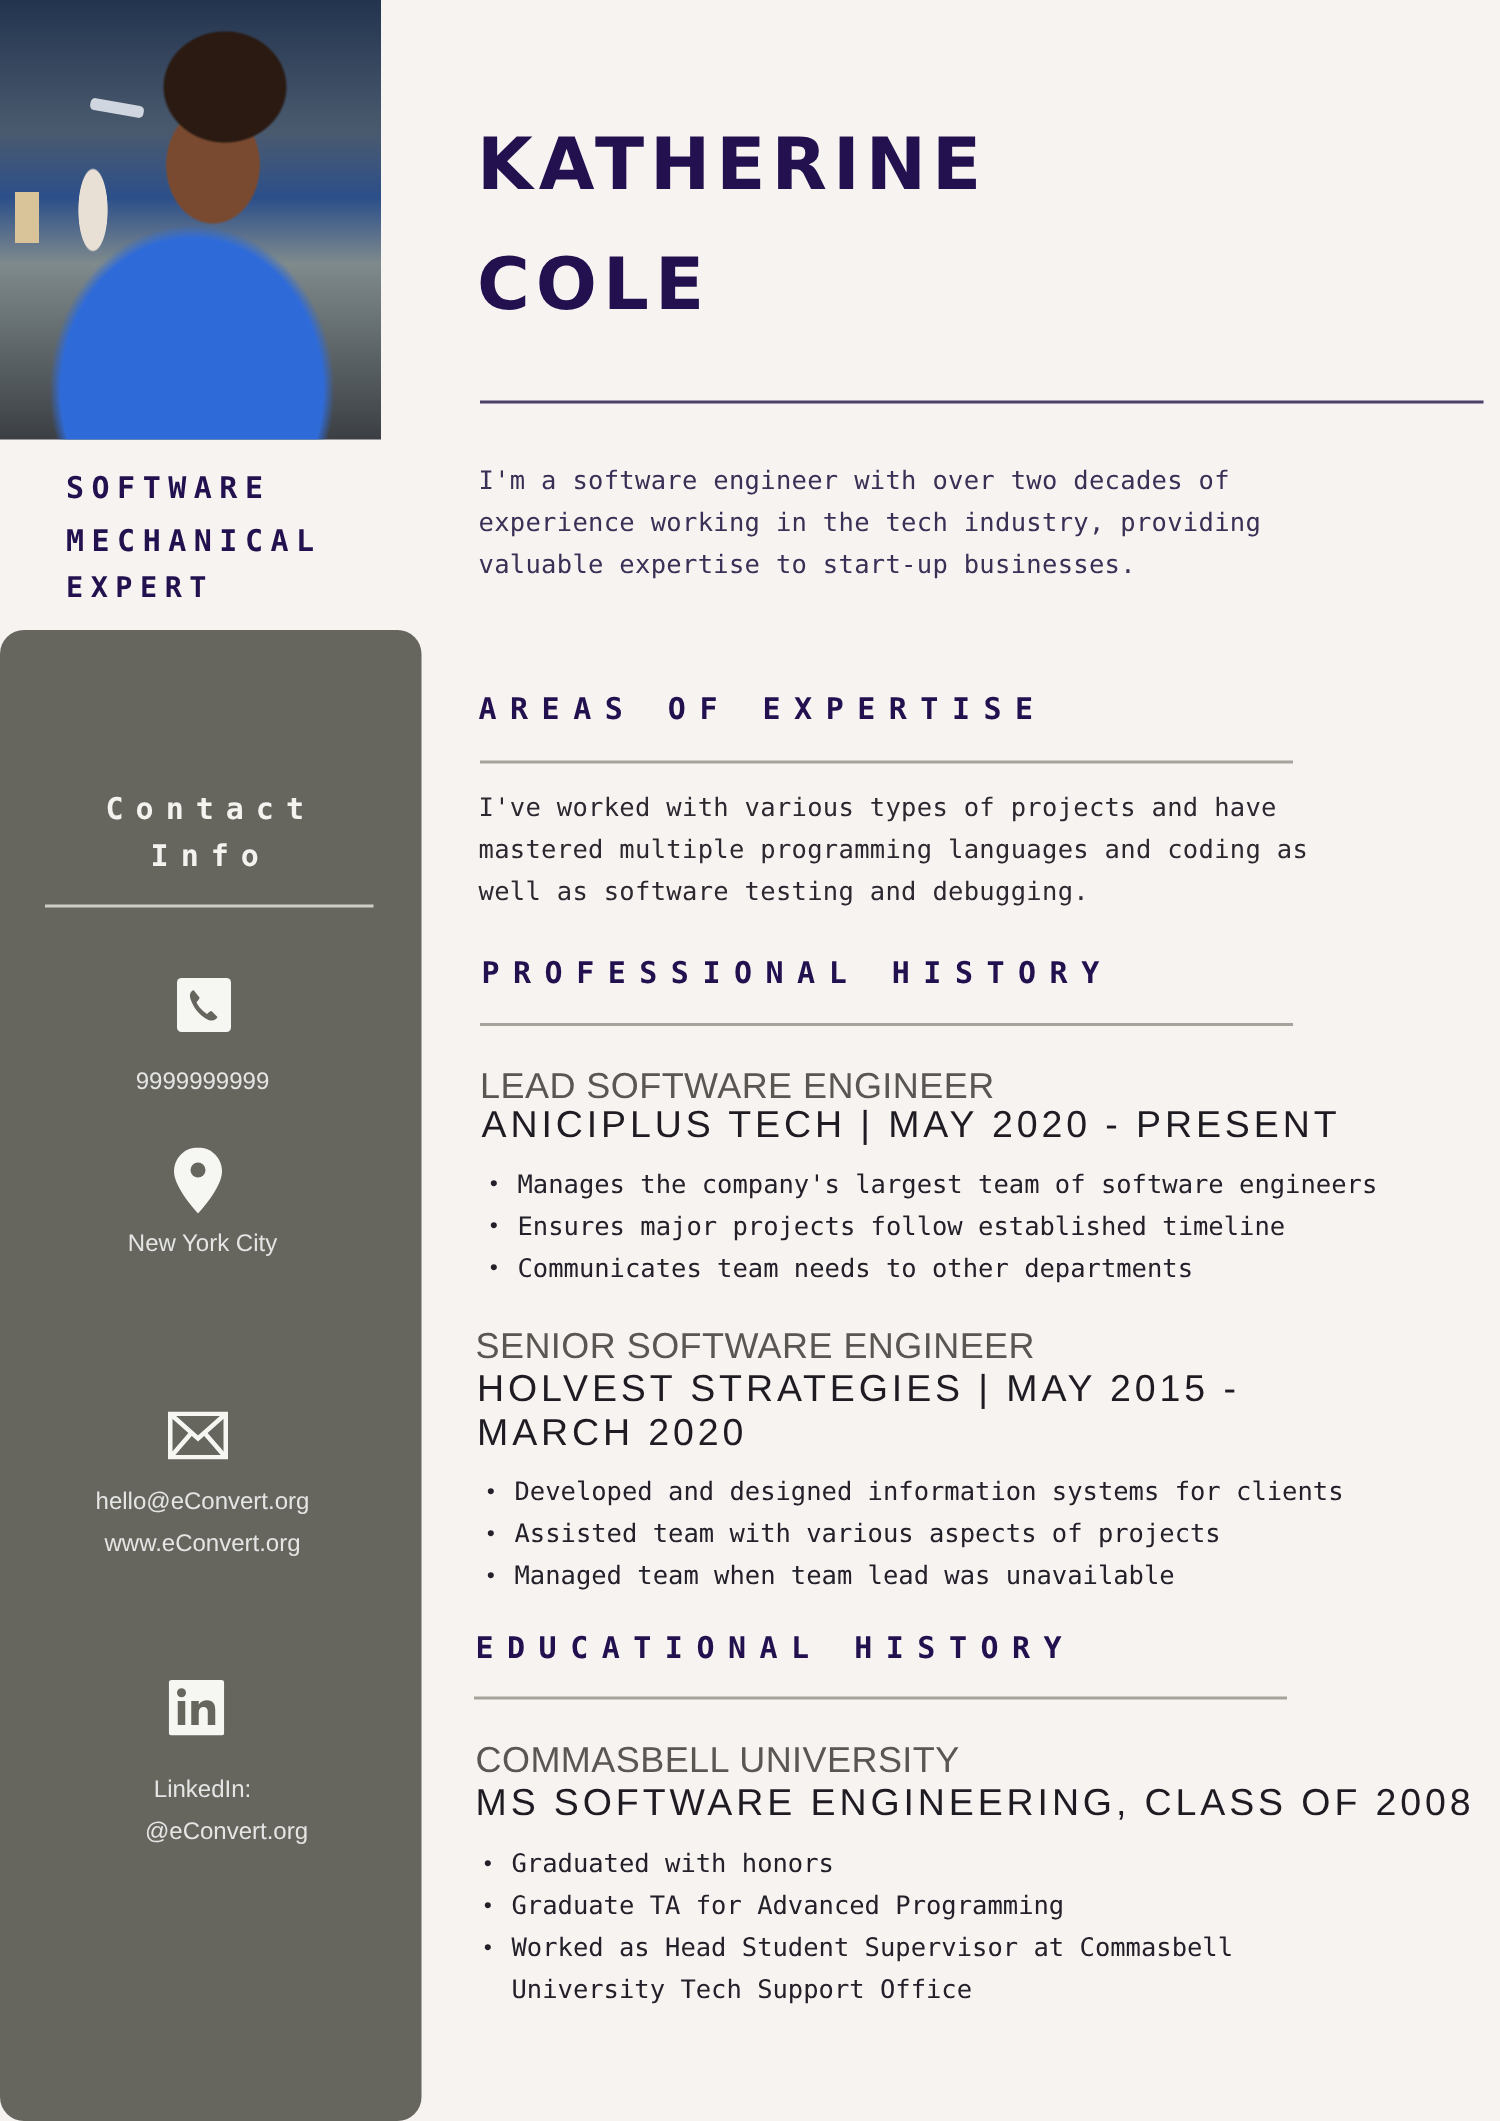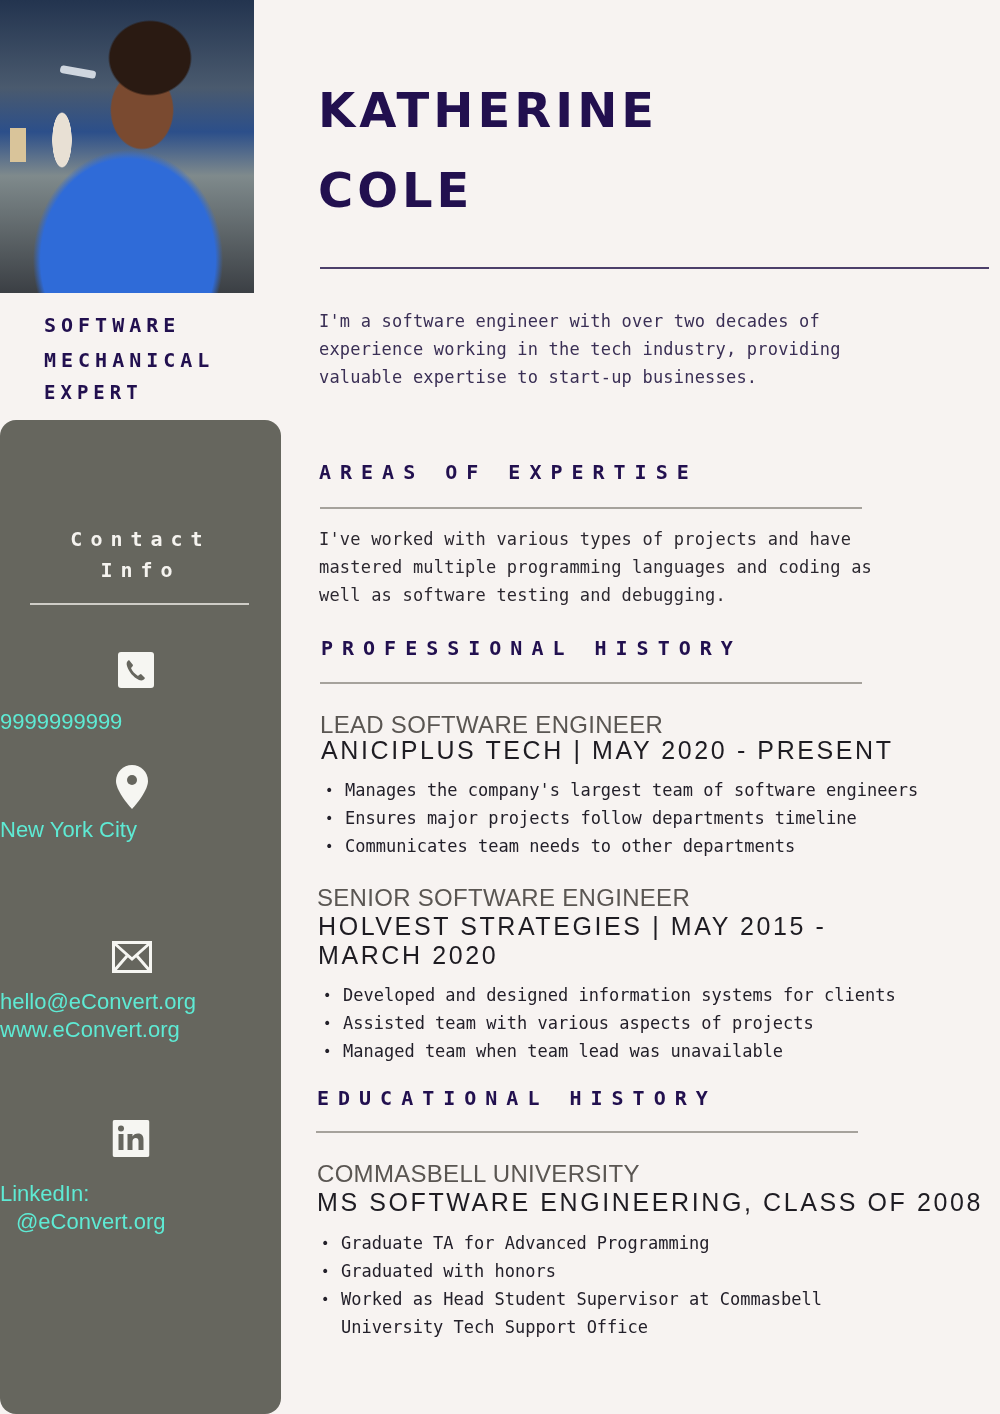--- a/index.html
+++ b/index.html
@@ -31,22 +31,22 @@
   .sidebar {
     position:absolute; left:0; top:420px; width:281px; height:994px;
     background:#66665e; color:#f2f0ec;border-radius:16px;
   }
   .contact-title {
     position:absolute; left:0; top:104px; width:281px; text-align:center;
     font-family:"DejaVu Sans Mono",monospace; font-weight:bold; font-size:20px;
     letter-spacing:8px; line-height:31px; color:#f5f3ef;
   }
   .contact-rule { position:absolute; left:30px; top:183px; width:219px; height:2px; background:#cfcdc7; }
-  .c-item { position:absolute; left:0; width:270px; 
-    font-family:"Liberation Sans",sans-serif; font-size:22px; color:#5eead4; line-height:28px; }
+  .c-item { position:absolute; left:0; width:270px; text-align:center;
+    font-family:"Liberation Sans",sans-serif; font-size:16px; color:#e5e5e5; line-height:28px; }
   .icon-box { position:absolute; left:50%; transform:translateX(-50%); }
   .main { position:absolute; left:0; top:0; width:1000px; height:1414px; }
   .name {
     position:absolute; left:318px; top:70px;
     font-family:"DejaVu Sans",sans-serif; font-weight:bold; font-size:48px;
     line-height:80px; color:#22104f; letter-spacing:4px;
   }
   .name-rule { position:absolute; left:320px; top:267px; width:669px; height:2px; background:#4c3f6a; }
   .para {
     position:absolute; left:319px; font-size:17px; line-height:28px; color:#3a2f55;
@@ -145,35 +145,35 @@
   <div class="sec-rule" style="top:507px;"></div>
   <div class="para dark" style="top:525px; width:600px;">I've worked with various types of projects and have mastered multiple programming languages and coding as well as software testing and debugging.</div>
 
   <div class="sec-title" style="top:636px; left:321px;">PROFESSIONAL HISTORY</div>
   <div class="sec-rule" style="top:682px;"></div>
 
   <div class="job-role" style="left:320px; top:711px;">LEAD SOFTWARE ENGINEER</div>
   <div class="job-co" style="left:321px; top:736px;">ANICIPLUS TECH | MAY 2020 - PRESENT</div>
   <ul class="bullets" style="left:323px; top:776px;">
     <li>Manages the company's largest team of software engineers</li>
-    <li>Ensures major projects follow departments timeline</li>
+    <li>Ensures major projects follow established timeline</li>
     <li>Communicates team needs to other departments</li>
   </ul>
 
   <div class="job-role" style="left:317px; top:884px;">SENIOR SOFTWARE ENGINEER</div>
   <div class="job-co" style="left:318px; top:912px; width:520px;">HOLVEST STRATEGIES | MAY 2015 - MARCH 2020</div>
   <ul class="bullets" style="left:321px; top:981px;">
     <li>Developed and designed information systems for clients</li>
     <li>Assisted team with various aspects of projects</li>
     <li>Managed team when team lead was unavailable</li>
   </ul>
 
   <div class="sec-title" style="top:1086px; left:317px;">EDUCATIONAL HISTORY</div>
   <div class="sec-rule" style="top:1131px; left:316px;"></div>
 
   <div class="job-role" style="left:317px; top:1160px;">COMMASBELL UNIVERSITY</div>
   <div class="job-co" style="left:317px; top:1188px;">MS SOFTWARE ENGINEERING, CLASS OF 2008</div>
   <ul class="bullets" style="left:319px; top:1229px; width:560px;">
+    <li>Graduated with honors</li>
     <li>Graduate TA for Advanced Programming</li>
-    <li>Graduated with honors</li>
     <li>Worked as Head Student Supervisor at Commasbell University Tech Support Office</li>
   </ul>
 </div>
 
 </body></html>

